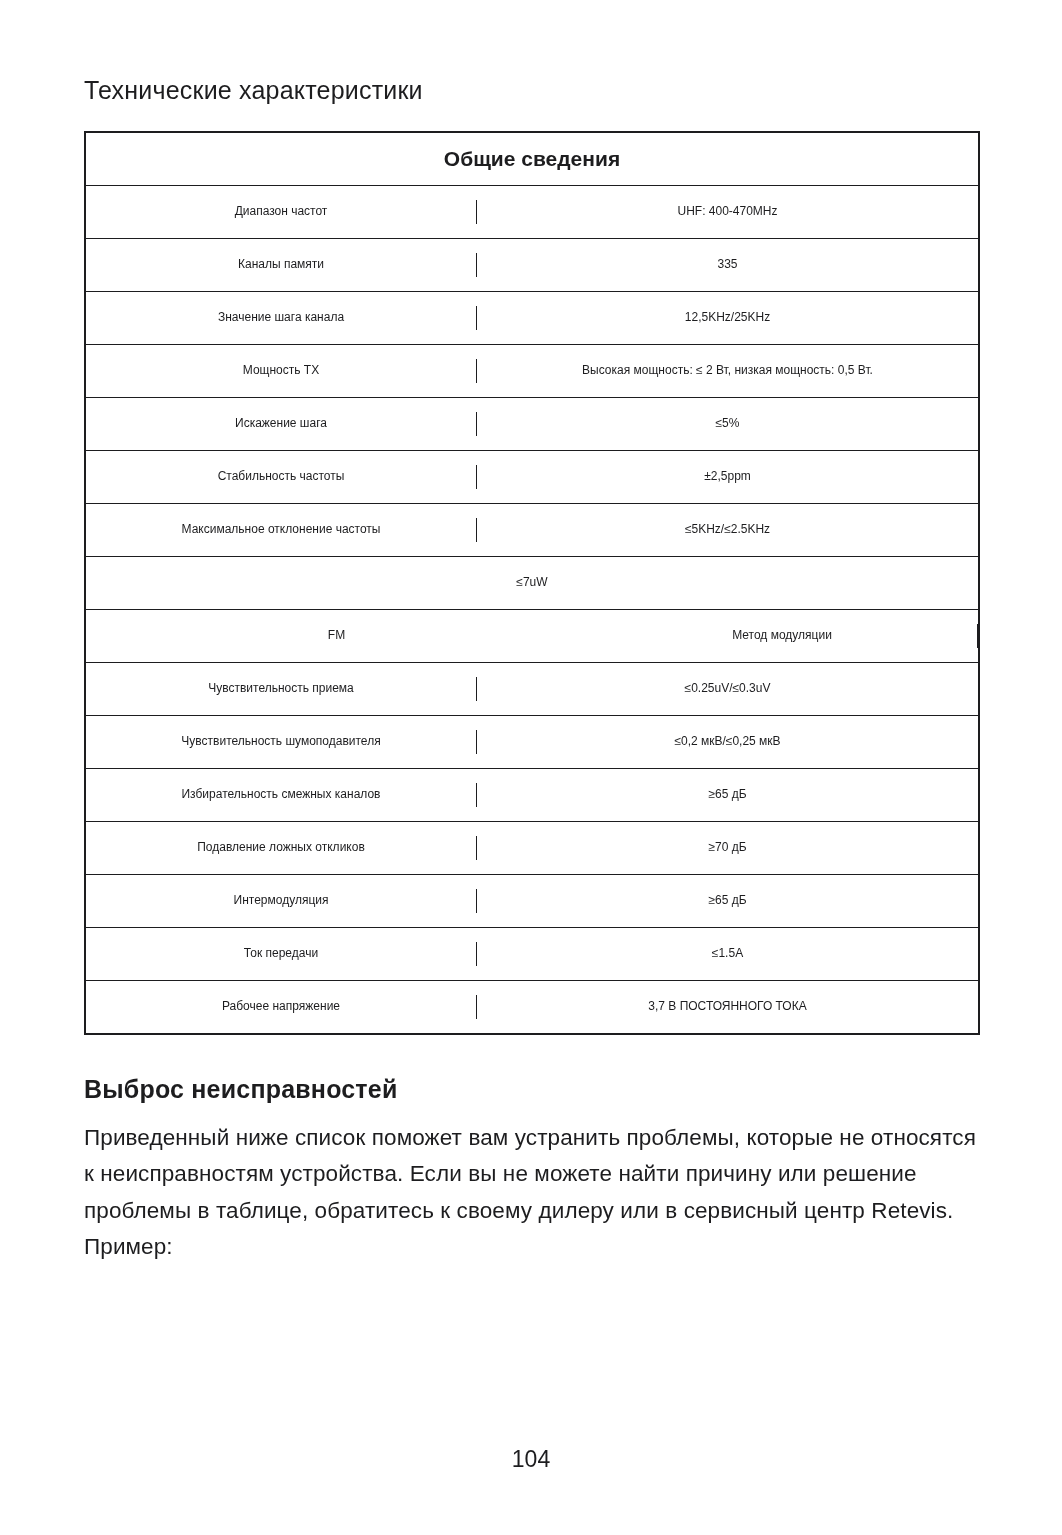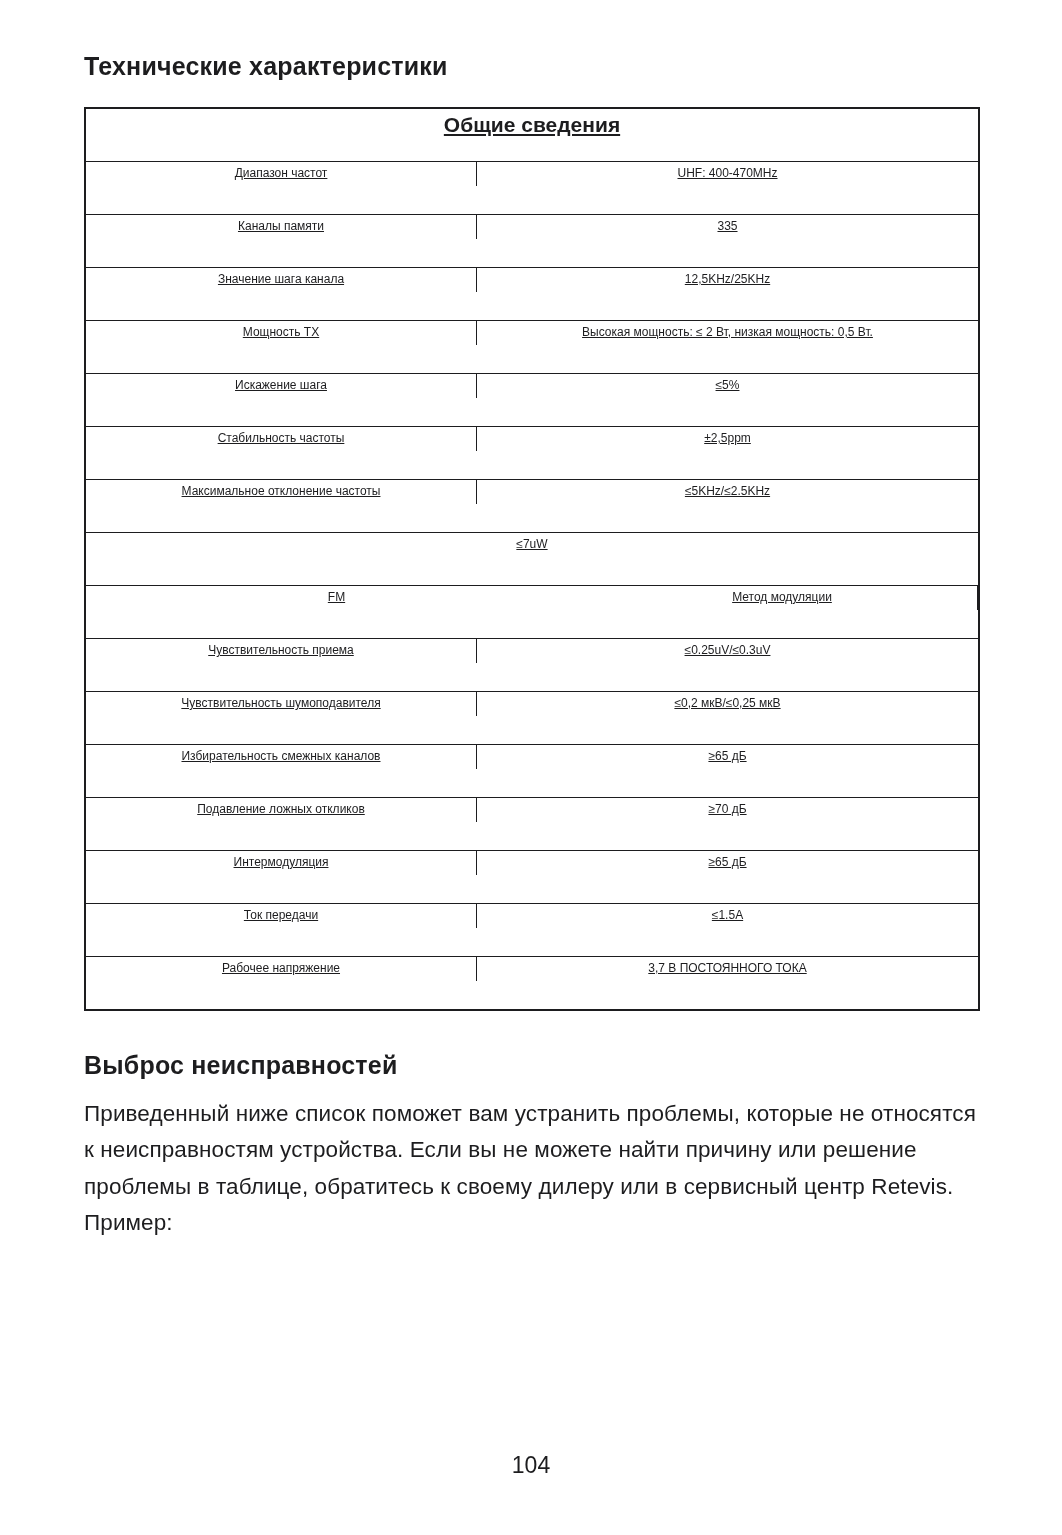--- a/index.html
+++ b/index.html
@@ -13,34 +13,34 @@
     overflow: hidden;
   }
   .page {
     position: relative;
     width: 100%;
     height: 100%;
     padding: 52px 82px 0 84px;
   }
   .doc-title {
     font-size: 25px;
-    font-weight: bold;
+    font-weight: normal;
     letter-spacing: 0.2px;
     margin-bottom: 26px;
+    margin-top: 24px;
   }
   .spec-table {
     width: 896px;
     border: 2px solid #1d1d1f;
   }
   .trow {
     display: flex;
-    align-items: flex-start;
+    align-items: center;
     border-top: 1.5px solid #1d1d1f;
     min-height: 53px;
-    text-decoration: underline;
   }
   .trow.header-row {
     border-top: none;
     min-height: 52px;
   }
   .header-cell {
     flex: 1;
     display: flex;
     align-items: center;
     justify-content: center;
@@ -73,21 +73,21 @@
   }
   .section-paragraph {
     margin-top: 16px;
     width: 900px;
     font-size: 22.5px;
     line-height: 1.62;
     letter-spacing: 0.1px;
   }
   .page-number {
     position: absolute;
-    bottom: 56px;
+    bottom: 62px;
     left: 0;
     width: 100%;
     text-align: center;
     font-size: 23px;
   }
 </style>
 </head>
 <body>
 
 <div class="page">

